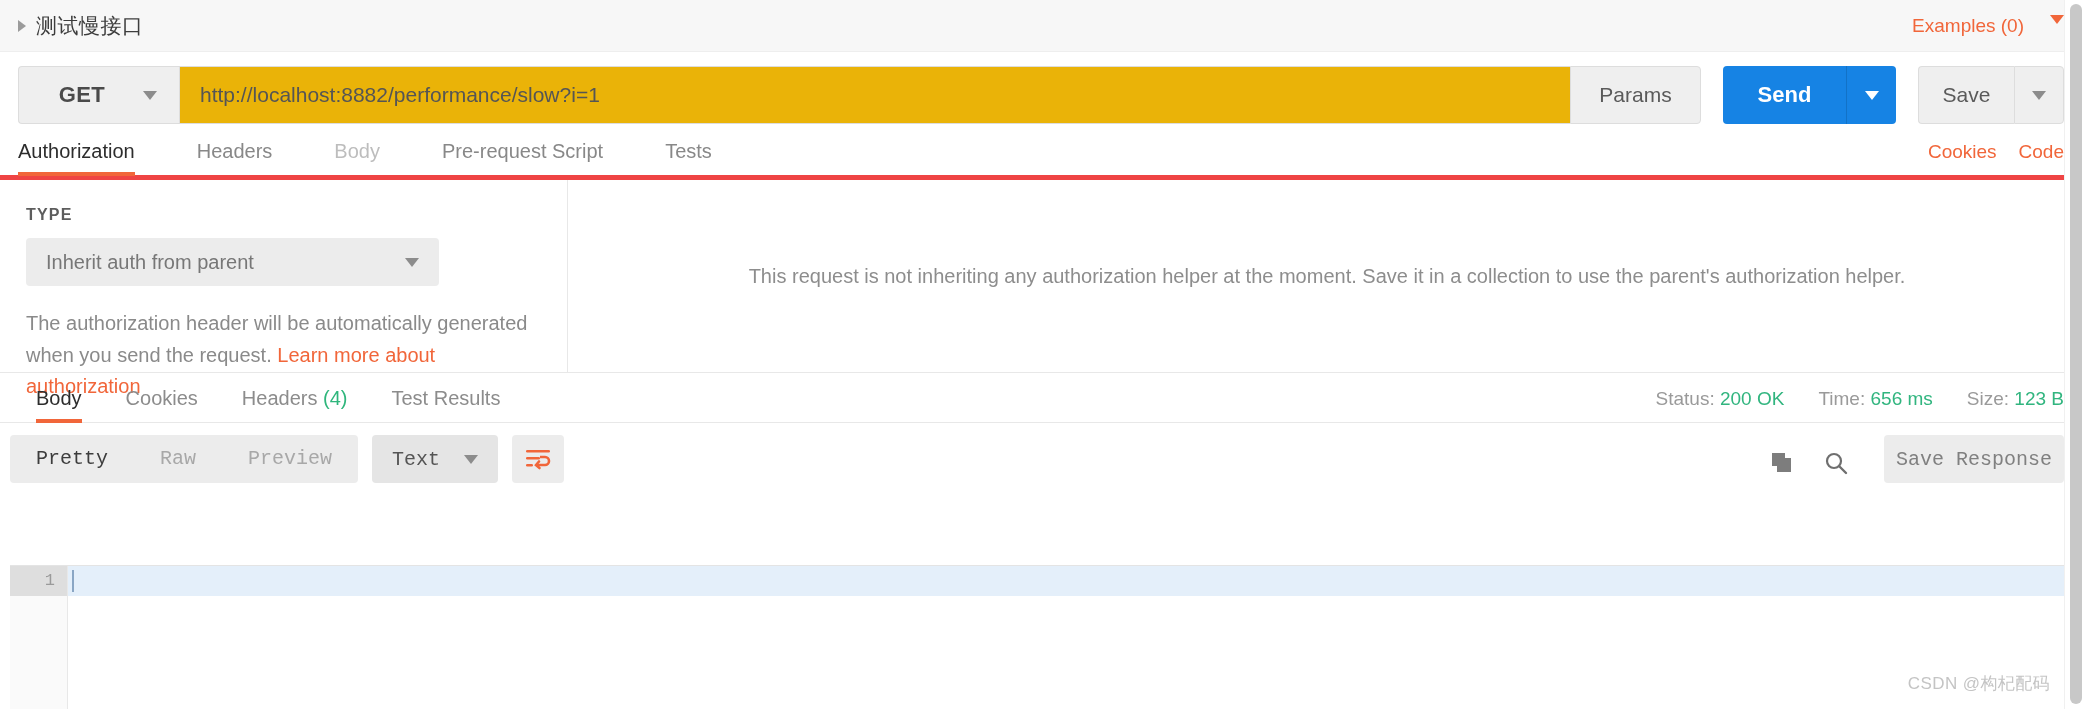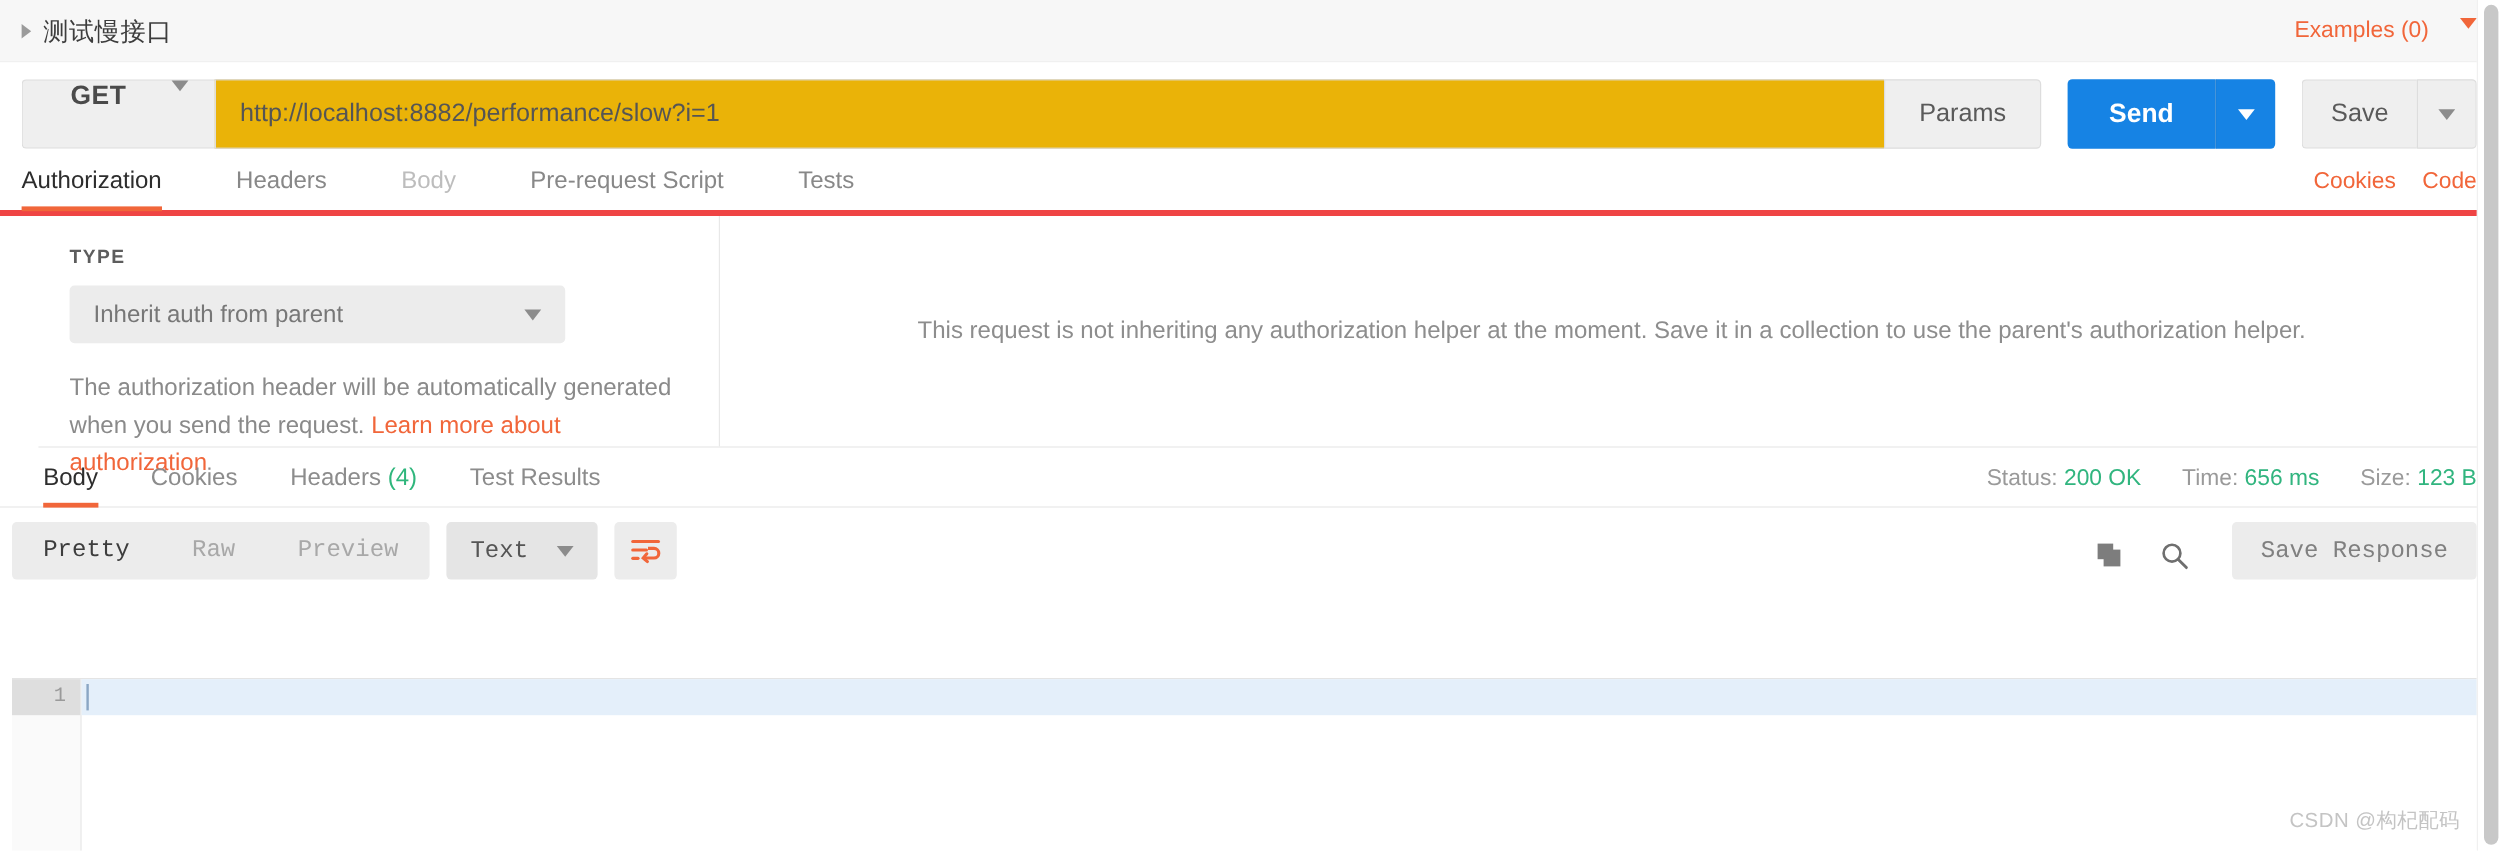--- a/index.html
+++ b/index.html
@@ -52,21 +52,21 @@
     gap: 0;
     background: #fff;
   }
   .method-box {
     height: 58px;
     min-width: 161px;
     background: #efefef;
     border: 1px solid #dddddd;
     border-right: none;
     border-radius: 4px 0 0 4px;
-    display: flex; align-items: flex-start; justify-content: center;
+    display: flex; align-items: center; justify-content: center;
     gap: 38px; cursor: pointer; padding-left: 18px;
   }
   .method-label { font-size: 22px; color: #4a4a4a; font-weight: 600; letter-spacing: .4px; }
   .caret-down-g {
     width: 0; height: 0;
     border-left: 7px solid transparent;
     border-right: 7px solid transparent;
     border-top: 9px solid #8c8c8c;
   }
   .url-field {
@@ -150,21 +150,20 @@
   .tabs-spacer { flex: 1; }
   .right-links { display: flex; gap: 22px; padding-bottom: 12px; }
   .rl { font-size: 19px; color: #f1663a; cursor: pointer; }
 
   
   .auth-area {
     display: flex;
     height: 193px;
     border-bottom: 1px solid #e8e8e8;
     background: #fff;
-    margin-left: 32px;
   }
   .auth-left {
     width: 568px;
     border-right: 1px solid #e8e8e8;
     padding: 26px 22px 0 26px;
   }
   .type-label {
     font-size: 16px; color: #5d5d5d;
     font-weight: 700; letter-spacing: 1.2px;
     margin-bottom: 14px;
@@ -244,21 +243,21 @@
     display: flex; align-items: center; justify-content: center;
     cursor: pointer;
   }
   .tb-spacer { flex: 1; }
   .icon-btn {
     width: 40px; height: 40px;
     display: flex; align-items: center; justify-content: center;
     cursor: pointer;
   }
   .save-resp-btn {
-    height: 48px; padding: 0 24px; margin-left: 14px;
+    height: 48px; padding: 0 12px; margin-left: 14px;
     background: #ececec; border-radius: 4px;
     display: flex; align-items: center;
     font-size: 20px; color: #808080; cursor: pointer;
   }
 
   
   .editor {
     display: flex;
     position: absolute;
     left: 10px; right: 22px;

